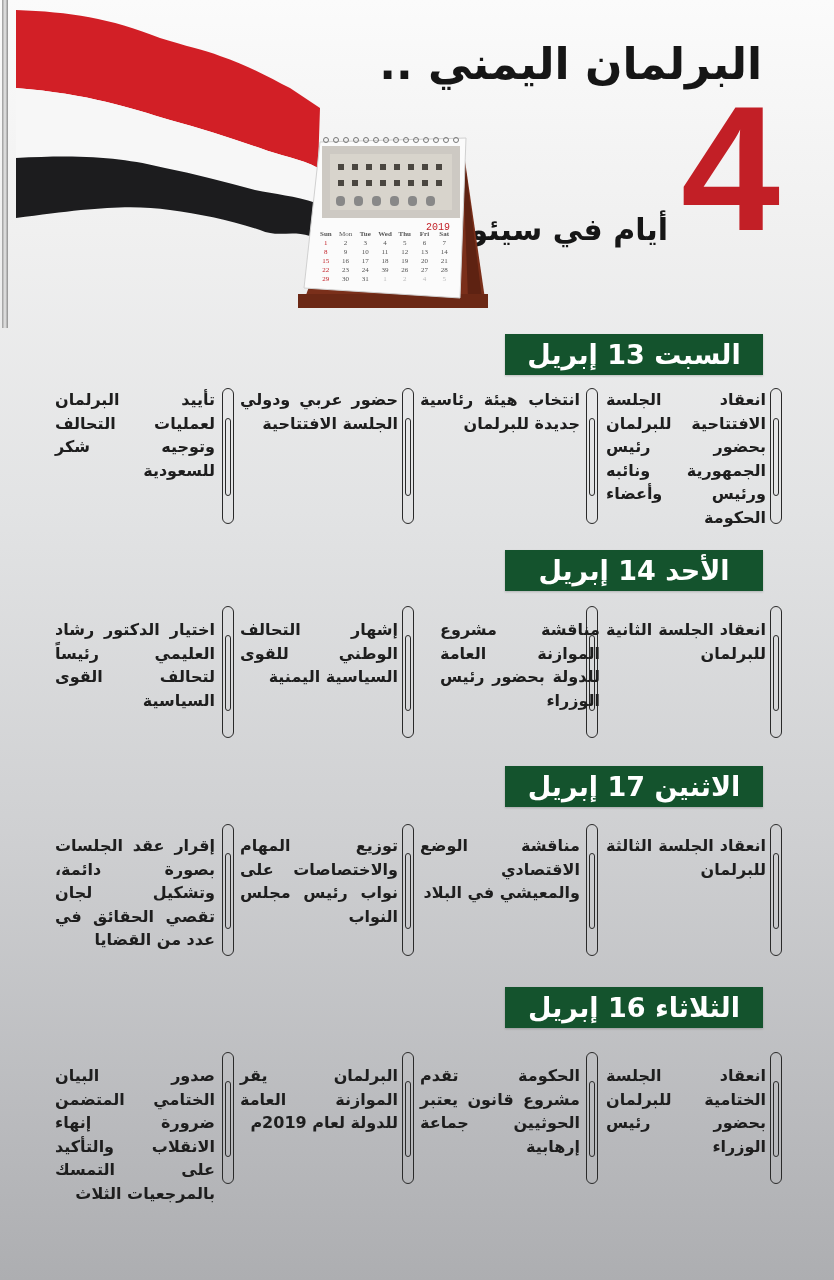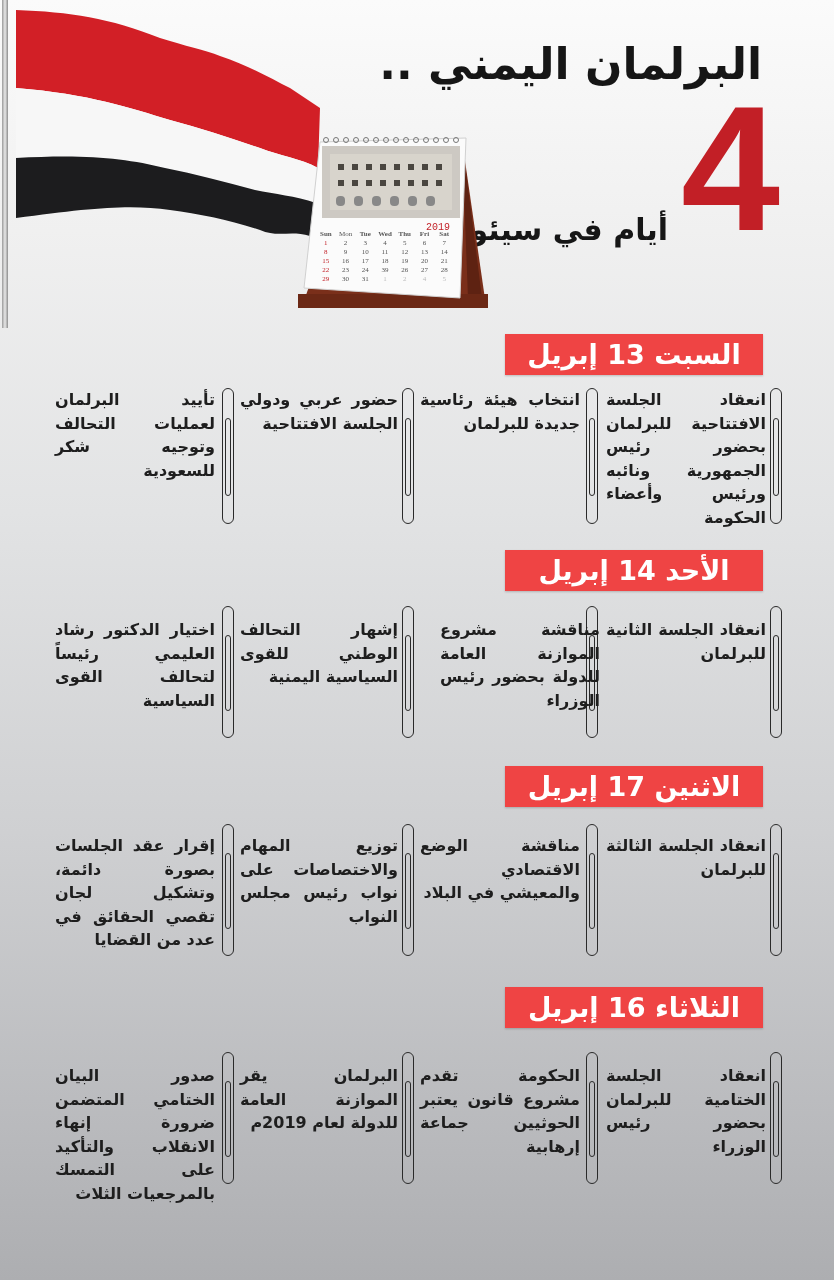--- a/index.html
+++ b/index.html
@@ -9,21 +9,21 @@
   .pole{position:absolute;left:2px;top:0;width:6px;height:328px;
     background:linear-gradient(90deg,#9a9a9a,#e8e8e8 50%,#8c8c8c);}
   .flag{position:absolute;left:10px;top:8px;width:312px;height:230px;}
   .title{position:absolute;top:38px;right:72px;font-size:44px;font-weight:bold;
     direction:rtl;letter-spacing:-1px;color:#161616;}
   .big4{position:absolute;top:80px;right:54px;font-size:178px;font-weight:bold;
     color:#c21f26;line-height:178px;font-family:"Liberation Sans",sans-serif;}
   .subtitle{position:absolute;top:212px;right:166px;font-size:30px;font-weight:bold;
     direction:rtl;color:#161616;}
   .calendar{position:absolute;left:290px;top:134px;width:200px;height:178px;}
-  .day-banner{position:absolute;right:71px;width:258px;height:41px;background:#ef4444;
+  .day-banner{position:absolute;right:71px;width:258px;height:41px;background:#14532d;
     color:#fff;font-size:27px;font-weight:bold;direction:rtl;text-align:center;
     line-height:41px;box-shadow:0 1px 2px rgba(0,0,0,.2);}
   .row{position:absolute;left:0;width:834px;}
   .cell{position:absolute;direction:rtl;text-align:justify;text-align-last:right;
     font-size:16px;font-weight:bold;line-height:23.5px;color:#1e1e1e;}
   .sep{position:absolute;width:14px;}
   .sep .outer{position:absolute;left:0;top:0;width:10px;bottom:0;border:1.5px solid #2a2a2a;border-radius:7px;}
   .sep .inner{position:absolute;left:3px;top:22%;width:4px;height:56%;border:1.5px solid #2a2a2a;border-radius:3px;}
 </style>
 </head>

